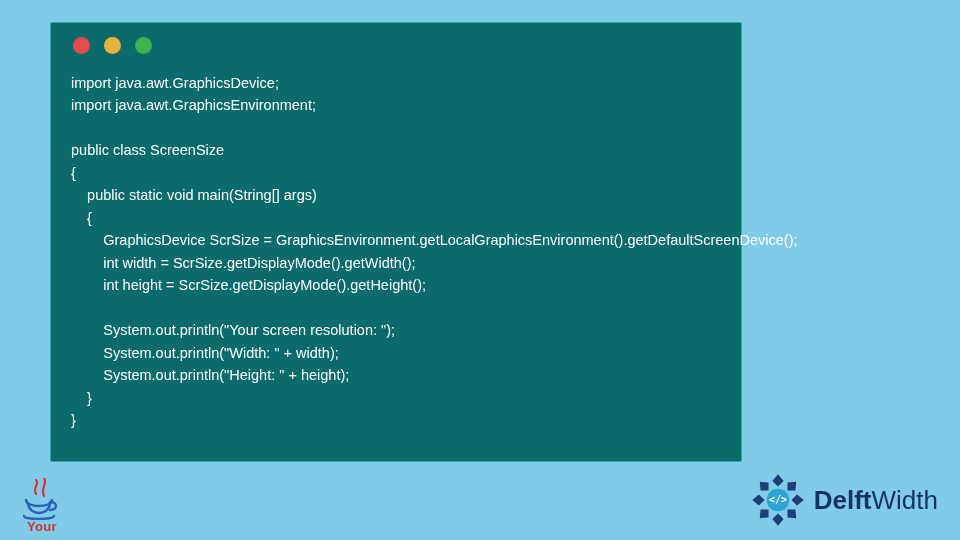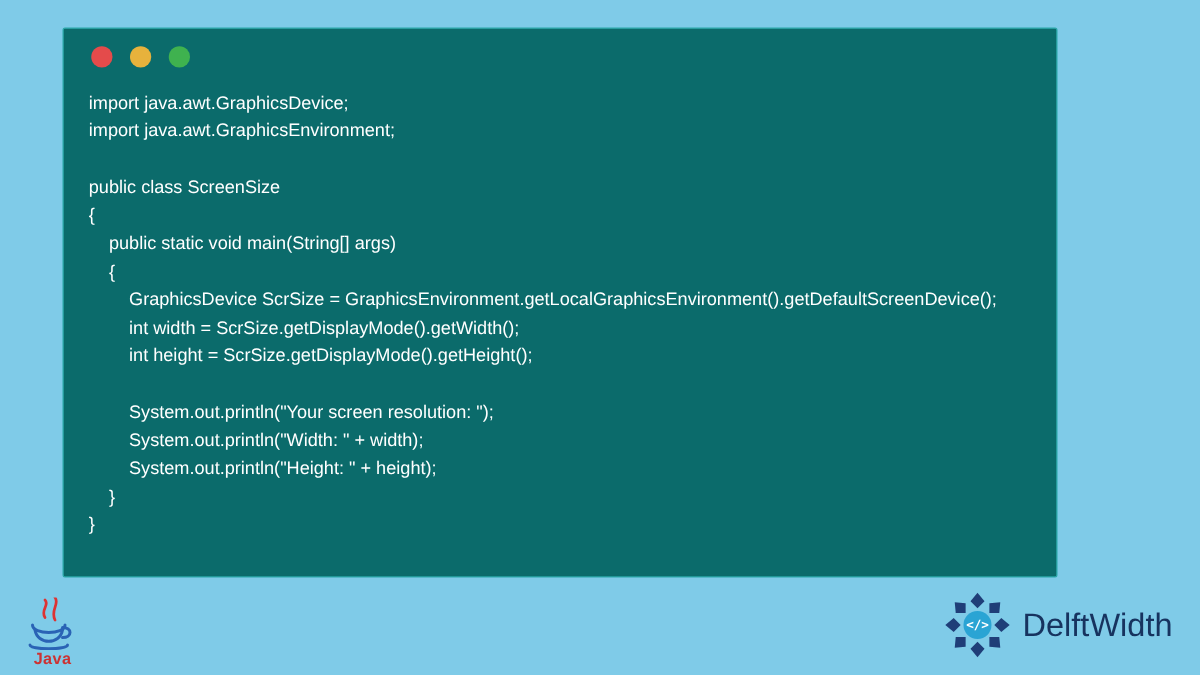--- a/index.html
+++ b/index.html
@@ -8,21 +8,21 @@
     height: 540px;
     background: #7fcbe8;
     font-family: Arial, Helvetica, sans-serif;
     position: relative;
     overflow: hidden;
   }
   .code-window {
     position: absolute;
     top: 22px;
     left: 50px;
-    width: 796px;
+    width: 692px;
     height: 440px;
     background: #0b6b6b;
     border: 1px solid #2aa8a8;
     border-radius: 2px;
     padding: 14px 20px 18px 20px;
   }
   .traffic-lights {
     display: flex;
     gap: 14px;
     margin-bottom: 18px;
@@ -78,21 +78,21 @@
     display: flex;
     align-items: center;
     gap: 8px;
   }
   .delft-text {
     font-size: 26px;
     color: #17335f;
     font-weight: 500;
     font-family: Arial, Helvetica, sans-serif;
   }
-  .delft-text b { font-weight: 400; }
+  .delft-text b { font-weight: 700; }
   .delft-badge {
     width: 56px; height: 56px; position: relative;
   }
   .delft-badge svg { width:56px; height:56px; }
 </style>
 </head>
 <body>
 
 <div class="code-window">
   <div class="traffic-lights">
@@ -125,21 +125,21 @@
         <path d="M6 2 C10 6,2 10,6 16"></path>
         <path d="M14 0 C18 5,10 10,14 18"></path>
       </svg>
       <svg class="cup" width="40" height="22" style="position:absolute;left:0;top:14px">
         <path d="M4 2 C4 10,30 10,30 2"></path>
         <path d="M6 6 C8 18,26 18,28 6"></path>
         <path d="M28 4 C36 4,36 12,28 12"></path>
         <path d="M2 18 C2 22,32 22,32 18"></path>
       </svg>
     </div>
-    <div class="java-text">Java</div>
+    <div class="java-text">Your</div>
   </div>
 
   <div class="delft">
     <div class="delft-badge">
       <svg viewBox="0 0 100 100">
         <g transform="translate(50 50)">
           <g fill="#1f3e78">
             <polygon points="0,-46 10,-34 0,-24 -10,-34"></polygon>
             <polygon points="0,46 10,34 0,24 -10,34"></polygon>
             <polygon points="-46,0 -34,10 -24,0 -34,-10"></polygon>

